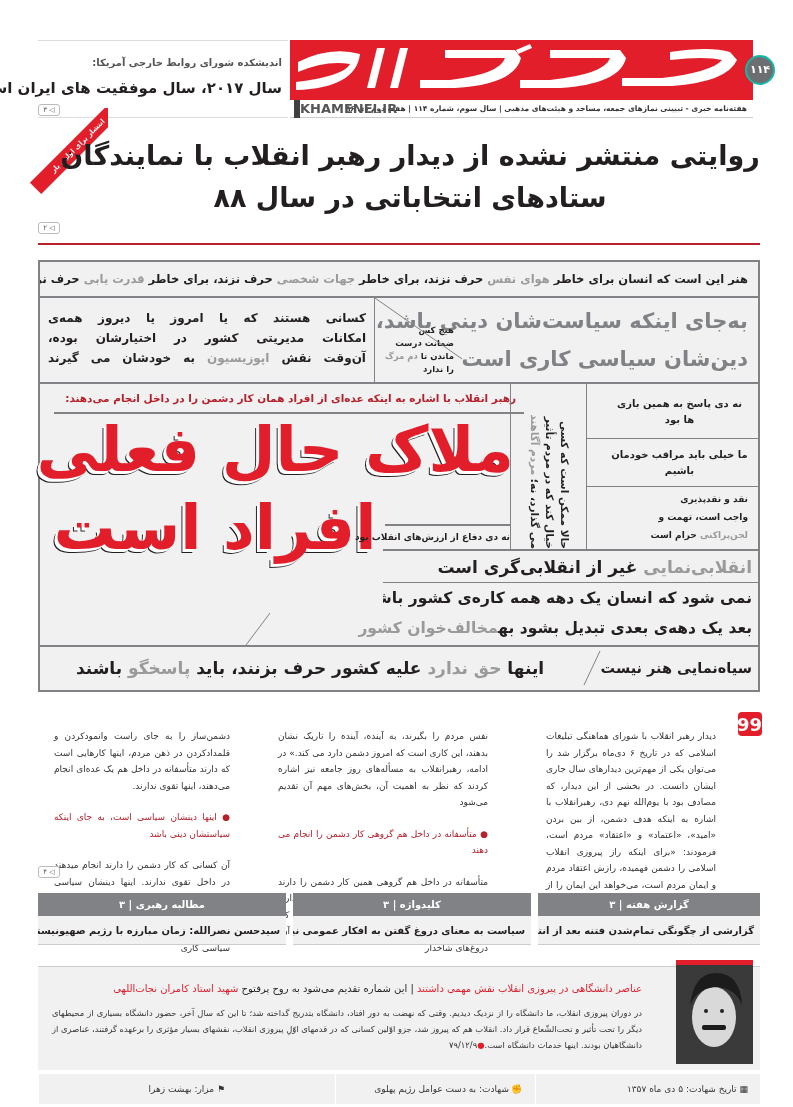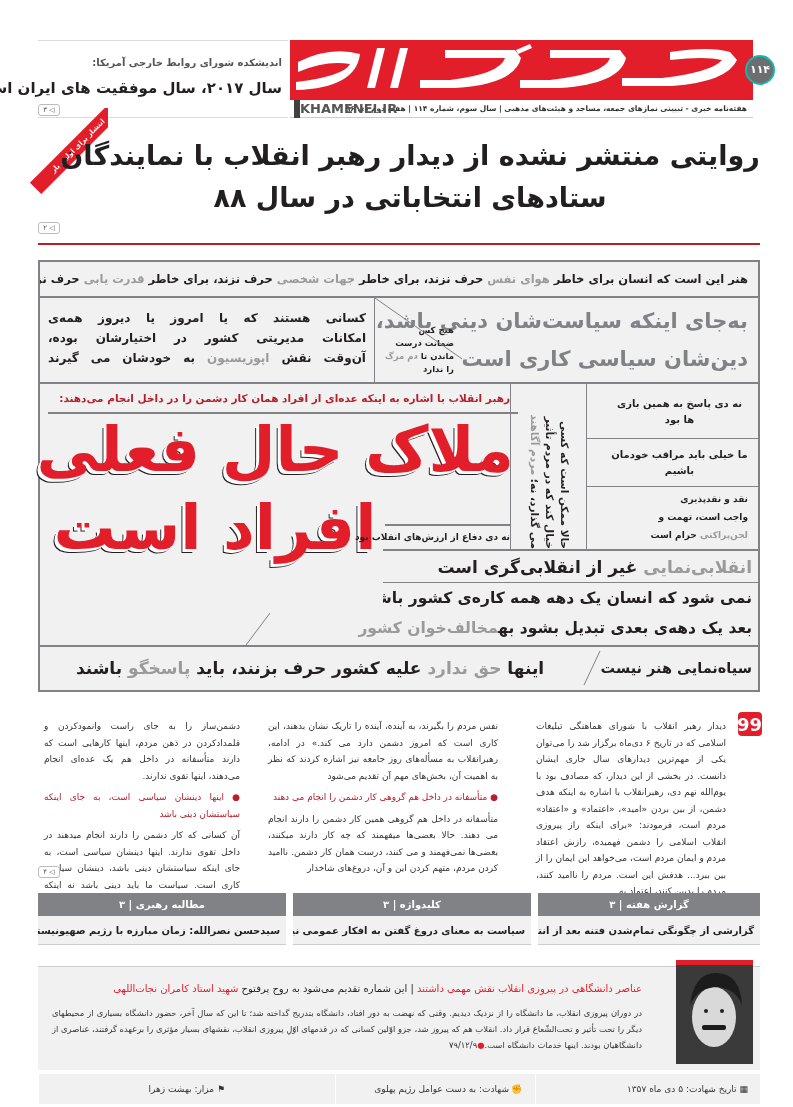--- a/index.html
+++ b/index.html
@@ -24,21 +24,21 @@
 #headline .l2{font-size:27px;font-weight:bold;line-height:42px;color:#231f20}
 #redrule{left:38px;top:243px;width:722px;height:2px;background:#b5202b}
 
 #grid{left:38px;top:260px;width:722px;height:432px;background:#f1f1f2;border:2px solid #808285}
 .cell{position:absolute;border-color:#808285;border-style:solid;border-width:0}
 .quote-row{font-weight:bold;white-space:nowrap;overflow:hidden}
 
 .bigred{font-weight:bold;color:#e31e2b;text-shadow:-3px 3px 0 #fff,-4px 4px 0 #231f20}
 
 .col{position:absolute;top:713px;font-size:9px;line-height:16.5px;text-align:justify;color:#333}
-.col p{margin:5px}
+.col p{margin:15px}
 .col .sub{color:#b5202b;font-weight:normal}
 #quote-mark{left:738px;top:712px;width:24px;height:24px;background:#e31e2b;border-radius:4px;color:#fff;font-size:18px;font-weight:bold;text-align:center;line-height:26px}
 
 .tab{position:absolute;top:893px;height:52px;background:#f1f1f2;border-bottom:1px solid #ccc}
 .tab .hd{height:23px;background:#808285;color:#fff;font-size:10px;font-weight:bold;text-align:center;line-height:23px}
 .tab .tx{height:29px;font-size:10px;font-weight:bold;text-align:right;padding-right:6px;line-height:29px;white-space:nowrap;overflow:hidden;color:#231f20}
 
 #martyr{left:38px;top:966px;width:722px;height:104px;background:#f1f1f2;border-top:1px solid #ccc}
 #martyr .ttl{position:absolute;right:118px;top:16px;font-size:10px;font-weight:normal;white-space:nowrap}
 #martyr .body{position:absolute;right:118px;top:38px;width:590px;font-size:8.4px;line-height:16px;color:#333;text-align:justify}
@@ -101,21 +101,21 @@
     <div>ضمانت درست</div>
     <div><span>ماندن تا </span><span class="grey">دم مرگ</span><span> را ندارد</span></div>
   </div>
   <div class="cell" style="left:0;top:36px;width:334px;height:84px;font-size:12px;font-weight:bold;line-height:20px;padding:10px 8px 0 8px;text-align:justify;text-align-last:justify">
     <div>کسانی هستند که یا امروز یا دیروز همه‌ی</div>
     <div>امکانات مدیریتی کشور در اختیارشان بوده،</div>
     <div><span>آن‌وقت نقش </span><span class="grey">اپوزیسیون</span><span> به خودشان می گیرند</span></div>
   </div>
   <div class="cell" style="left:0;top:120px;width:718px;height:0;border-top-width:2px"></div>
 
-  <div class="cell" style="left:8px;top:122px;width:470px;height:30px;border-bottom-width:2px;font-size:10.5px;font-weight:bold;color:#b5202b;line-height:28px;text-align:right;padding-right:8px;white-space:nowrap;overflow:hidden">رهبر انقلاب با اشاره به اینکه عده‌ای از افراد همان کار دشمن را در داخل انجام می‌دهند:</div>
+  <div class="cell" style="left:14px;top:122px;width:470px;height:30px;border-bottom-width:2px;font-size:10.5px;font-weight:bold;color:#b5202b;line-height:28px;text-align:right;padding-right:8px;white-space:nowrap;overflow:hidden">رهبر انقلاب با اشاره به اینکه عده‌ای از افراد همان کار دشمن را در داخل انجام می‌دهند:</div>
   <div class="cell" style="left:0;top:152px;width:470px;height:135px;overflow:visible">
     <div class="bigred abs" style="left:14px;top:-4px;width:460px;font-size:62px;line-height:80px;text-align:center;white-space:nowrap">ملاک حال فعلی</div>
     <div class="bigred abs" style="left:10px;top:74px;width:330px;font-size:62px;line-height:80px;text-align:center;white-space:nowrap">افراد است</div>
   </div>
   <div class="cell" style="left:345px;top:262px;width:125px;height:25px;border-top-width:2px;border-right-width:0;font-size:9px;font-weight:bold;line-height:23px;text-align:center;white-space:nowrap">نه دی دفاع از ارزش‌های انقلاب بود</div>
 
   <div class="cell" style="left:470px;top:122px;width:77px;height:165px;border-left-width:1px;border-right-width:1px">
     <div class="abs" style="left:-44px;top:60px;width:165px;height:45px;transform:rotate(90deg);font-size:10.5px;font-weight:bold;line-height:15px;text-align:right;direction:rtl;white-space:nowrap">
       <div>حالا ممکن است که کسی</div>
       <div>خیال کند که در مردم تأثیر</div>

